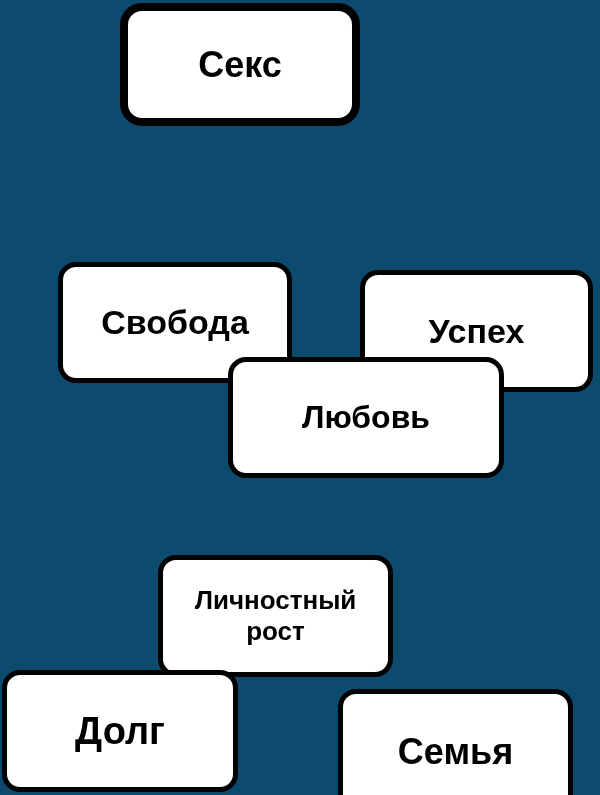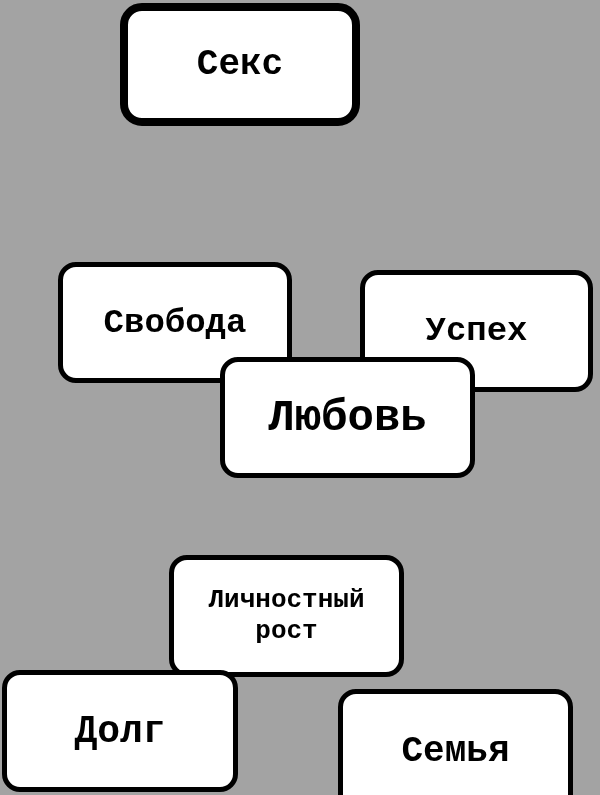--- a/index.html
+++ b/index.html
@@ -9,23 +9,22 @@
   body {
     width: 600px;
     height: 795px;
     background: #ffffff;
     font-family: "Liberation Sans", sans-serif;
   }
   .canvas {
     position: relative;
     width: 600px;
     height: 795px;
-    background: #a3a3a3;
+    background: #0c4a6e;
     overflow: hidden;
-    font-family: Liberation Mono, monospace;
   }
   .card {
     position: absolute;
     box-sizing: border-box;
     background: #ffffff;
     border: 5px solid #000000;
     border-radius: 18px;
     display: flex;
     align-items: center;
     justify-content: center;
@@ -50,27 +49,27 @@
     font-size: 34px;
     z-index: 1;
   }
   #card-uspekh {
     left: 360px; top: 270px;
     width: 233px; height: 122px;
     font-size: 34px;
     z-index: 1;
   }
   #card-lyubov {
-    left: 220px; top: 357px;
-    width: 255px; height: 121px;
-    font-size: 44px;
+    left: 228px; top: 357px;
+    width: 276px; height: 121px;
+    font-size: 32px;
     z-index: 2;
   }
   #card-rost {
-    left: 169px; top: 555px;
+    left: 158px; top: 555px;
     width: 235px; height: 122px;
     font-size: 26px;
     line-height: 1.2;
     z-index: 1;
   }
   #card-rost .label {
     max-width: 180px;
   }
   #card-dolg {
     left: 2px; top: 670px;

